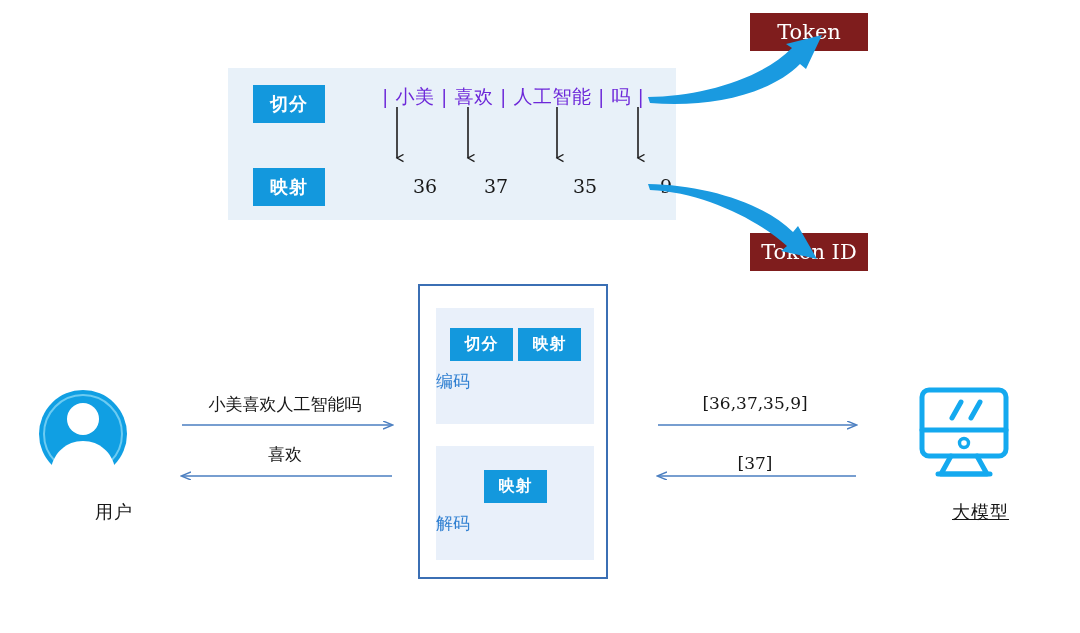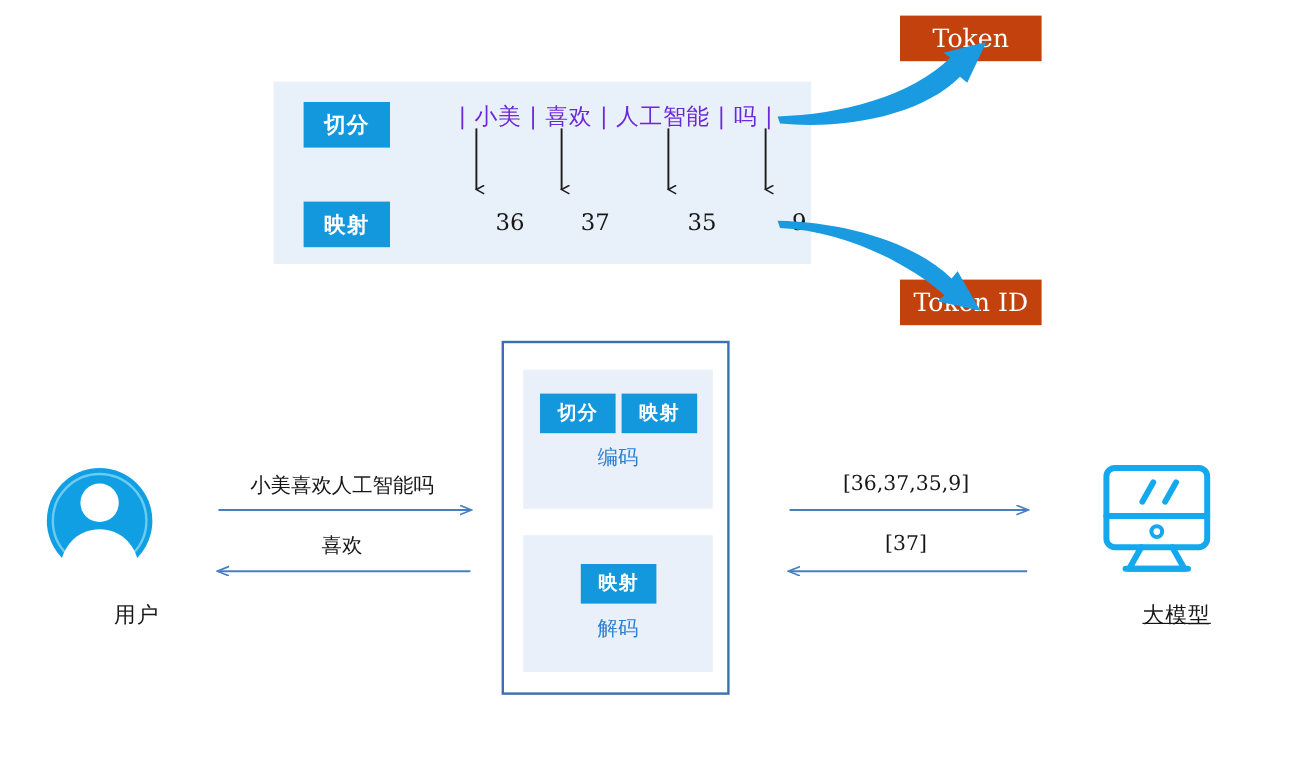--- a/index.html
+++ b/index.html
@@ -61,21 +61,21 @@
     font-family: "DejaVu Serif", "Liberation Serif", serif;
     font-size: 19px;
     color: #171717;
     text-align: center;
     width: 40px;
     margin-left: 28px;
   }
 
   
   .label-box {
-    background: #c2410c;
+    background: #7f1d1d;
     color: #ffffff;
     display: flex;
     align-items: center;
     justify-content: center;
     font-family: "DejaVu Serif", "Liberation Serif", serif;
     font-size: 21px;
   }
   #box-token     { left: 750px; top: 13px;  width: 118px; height: 38px; }
   #box-token-id  { left: 750px; top: 233px; width: 118px; height: 38px; }
 
@@ -106,21 +106,21 @@
     font-size: 16px;
     letter-spacing: 1px;
     font-family: "DejaVu Sans", "Liberation Sans", sans-serif;
   }
   #enc-chip-1 { left: 14px; top: 20px; width: 63px; height: 33px; }
   #enc-chip-2 { left: 82px; top: 20px; width: 63px; height: 33px; }
   #dec-chip-1 { left: 48px; top: 24px; width: 63px; height: 33px; }
   .section-caption {
     position: absolute;
     width: 100%;
-    text-align: center;
+    text-align: left;
     color: #2f7fd1;
     font-size: 17px;
     font-family: "DejaVu Sans", "Liberation Sans", sans-serif;
   }
   #enc-caption { top: 62px; }
   #dec-caption { top: 66px; }
   #tokenizer-label {
     left: 418px; top: 588px; width: 190px;
     text-align: center;
     font-family: "DejaVu Serif", "Liberation Serif", serif;
@@ -151,21 +151,21 @@
     font-family: "DejaVu Sans", "Liberation Sans", sans-serif;
     font-size: 17px;
   }
   .num-caption {
     font-family: "DejaVu Serif", "Liberation Serif", serif;
     font-size: 17px;
   }
   #cap-user-send  { left: 180px; top: 393px; width: 210px; }
   #cap-user-recv  { left: 180px; top: 443px; width: 210px; }
   #cap-model-send { left: 655px; top: 393px; width: 200px; }
-  #cap-model-recv { left: 655px; top: 443px; width: 200px; }
+  #cap-model-recv { left: 655px; top: 453px; width: 200px; }
 
   svg.overlay {
     position: absolute;
     left: 0; top: 0;
     width: 1080px; height: 633px;
     pointer-events: none;
   }
 </style>
 </head>
 <body>

